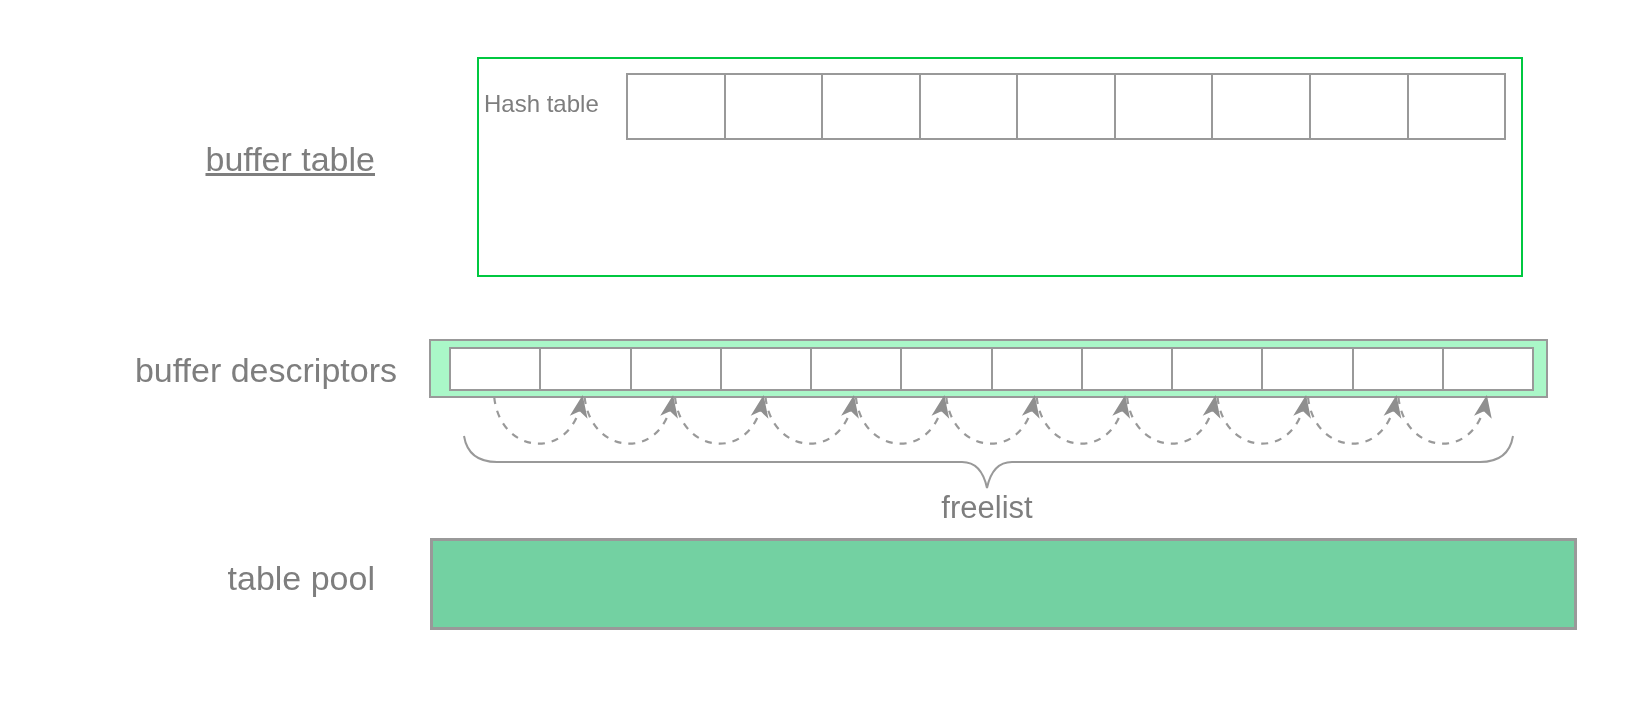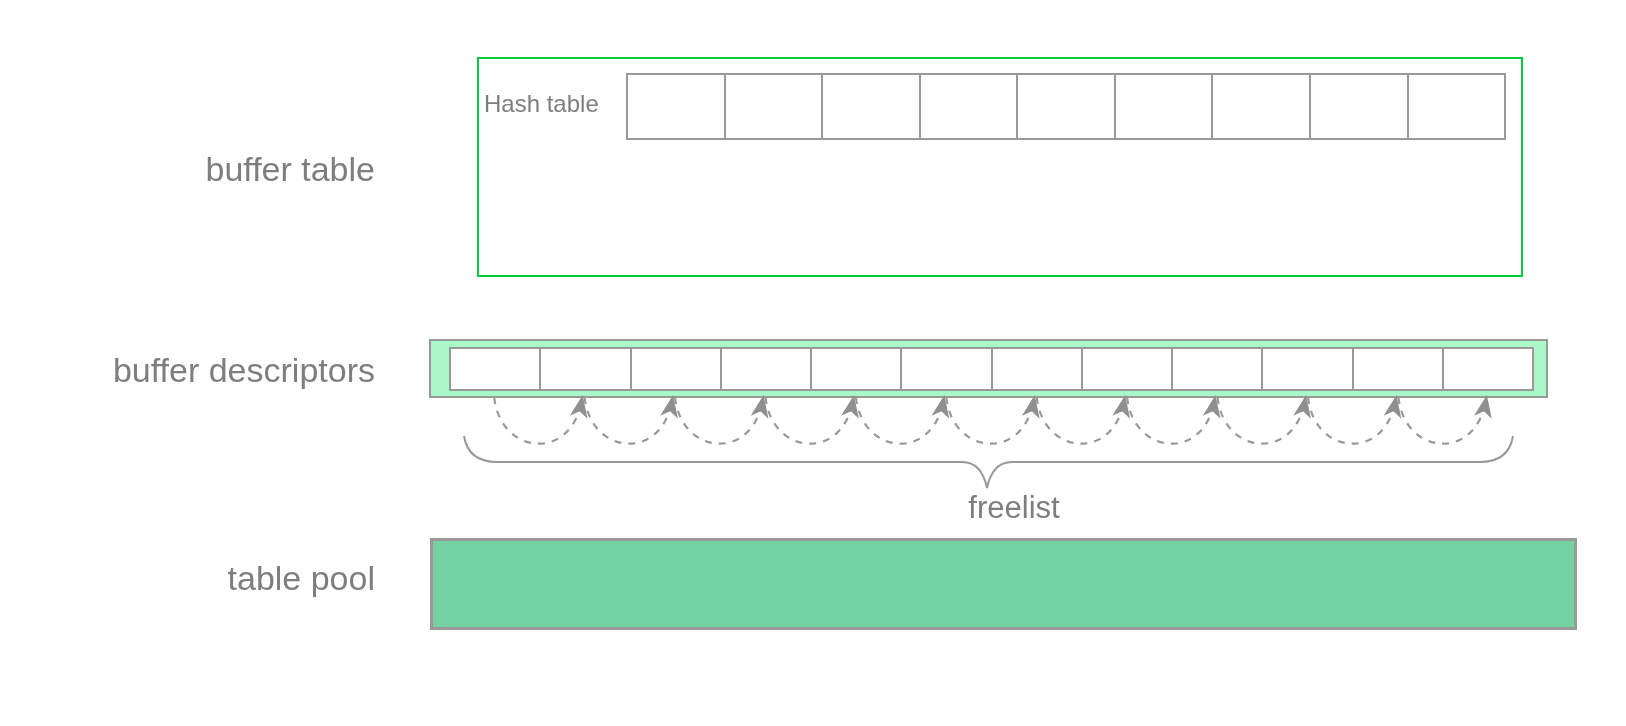--- a/index.html
+++ b/index.html
@@ -18,22 +18,22 @@
   .side-label {
     position: absolute;
     left: 0;
     width: 375px;
     text-align: right;
     font-size: 34px;
     line-height: 1;
     color: var(--label-gray, #7e7e7e);
     white-space: nowrap;
   }
-  #label-buffer-table { top: 152px; }
-  #label-buffer-descriptors { top: 353px; }
+  #label-buffer-table { top: 142px; text-decoration: underline; }
+  #label-buffer-descriptors { top: 353px; padding-left: 22px; }
   #label-buffer-pool { top: 561px; }
 
   #buffer-table-box {
     position: absolute;
     left: 477px;
     top: 57px;
     width: 1046px;
     height: 220px;
     border: 2px solid var(--buffer-table-border, #00c840);
     box-sizing: border-box;
@@ -88,21 +88,20 @@
 
   #freelist-label {
     position: absolute;
     left: 987px;
     top: 492px;
     transform: translateX(-50%);
     font-size: 31px;
     line-height: 1;
     color: var(--label-gray, #7e7e7e);
     white-space: nowrap;
-    margin-left: 27px;
   }
 
   #overlay {
     position: absolute;
     left: 0;
     top: 0;
     pointer-events: none;
   }
   .arc {
     fill: none;

